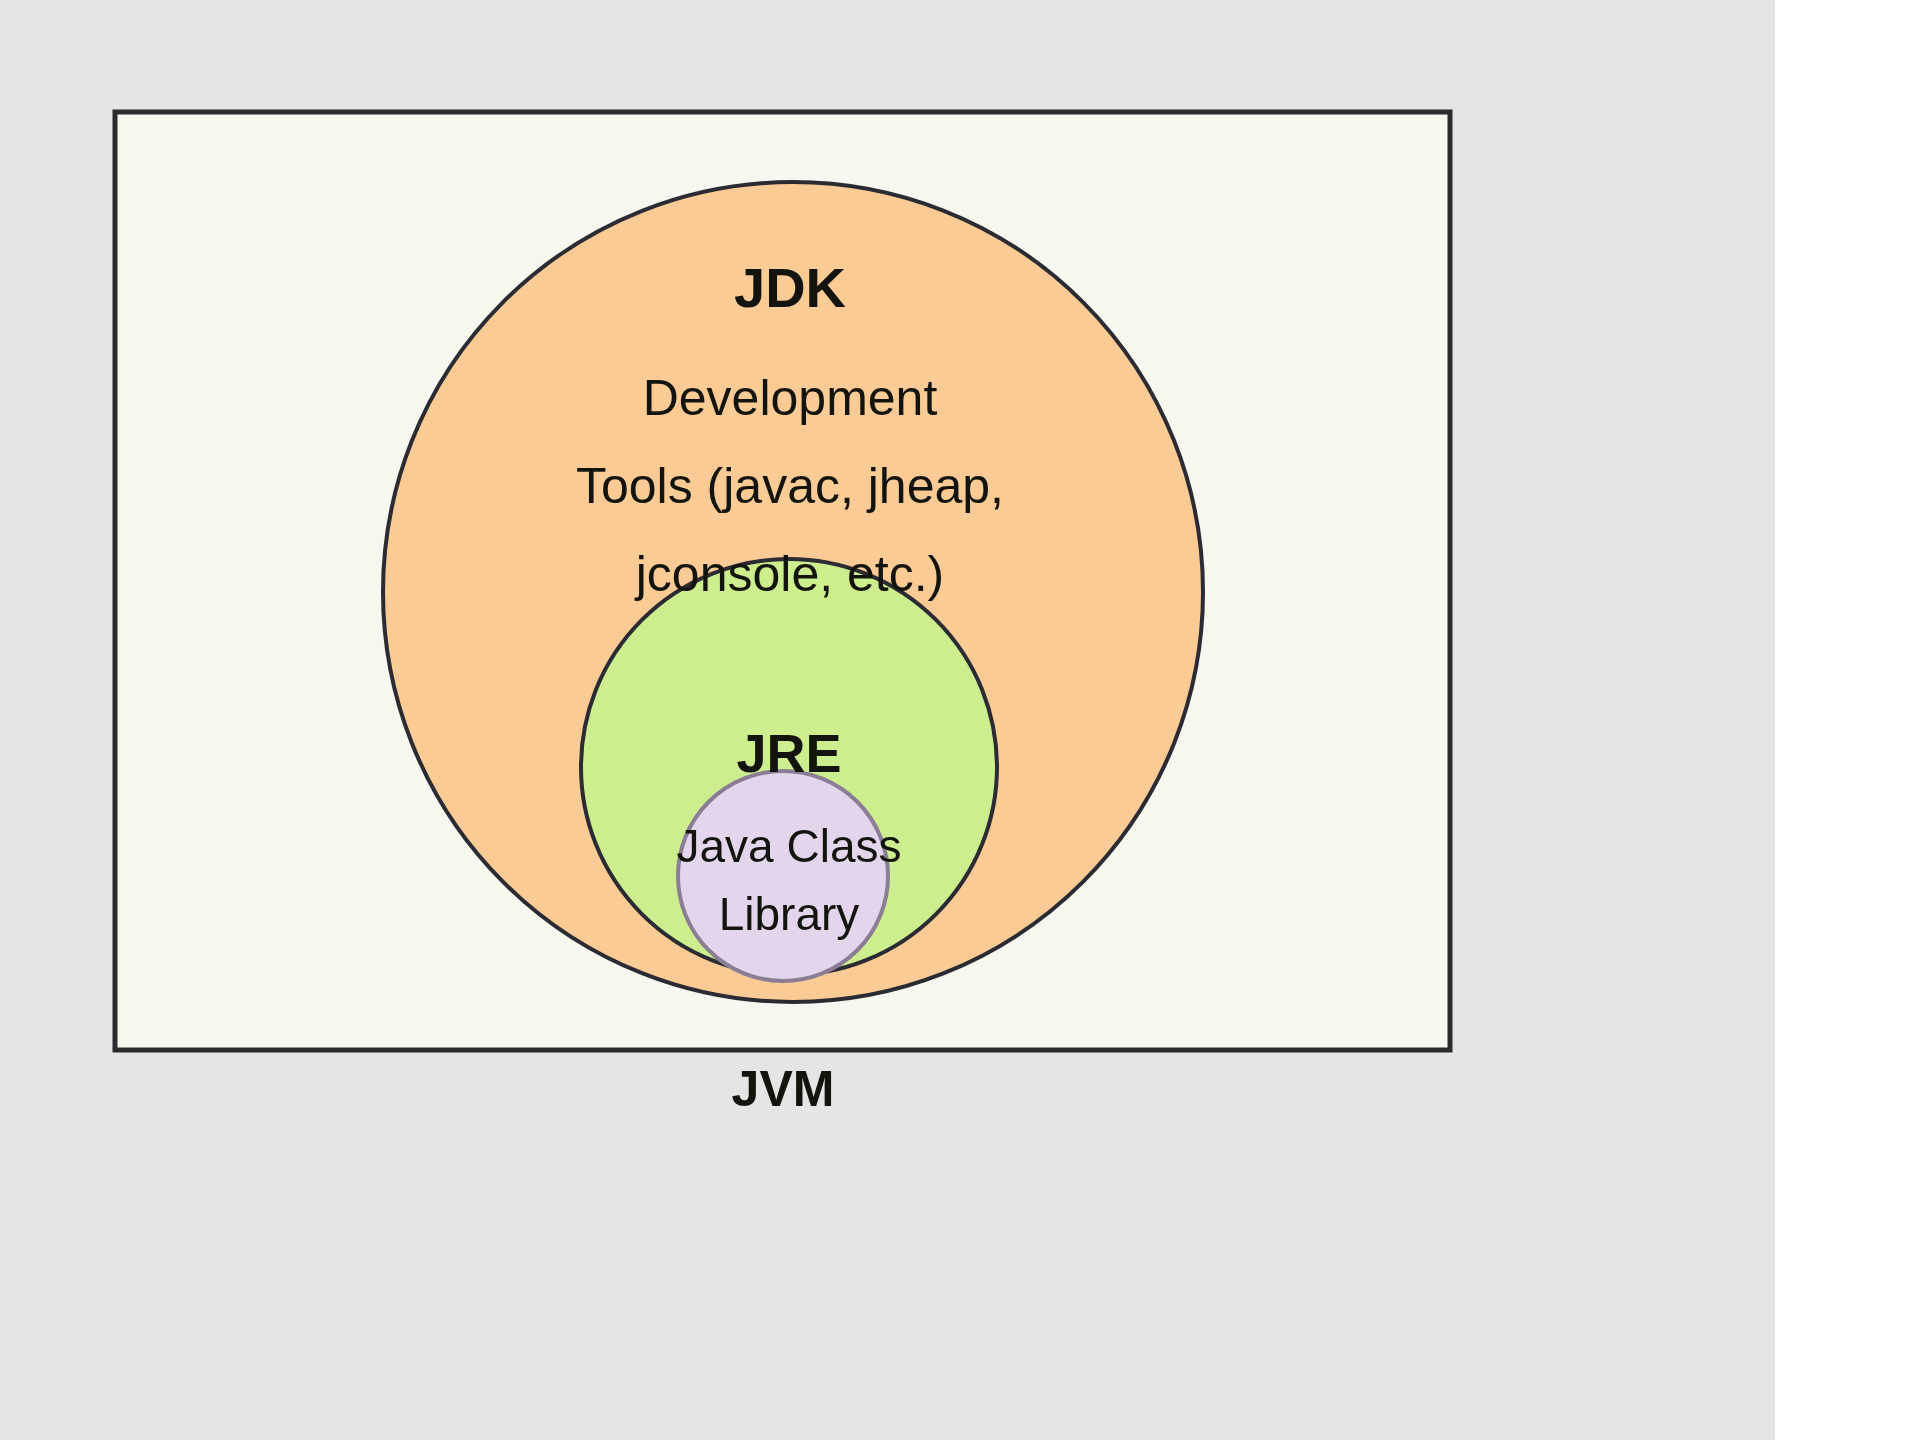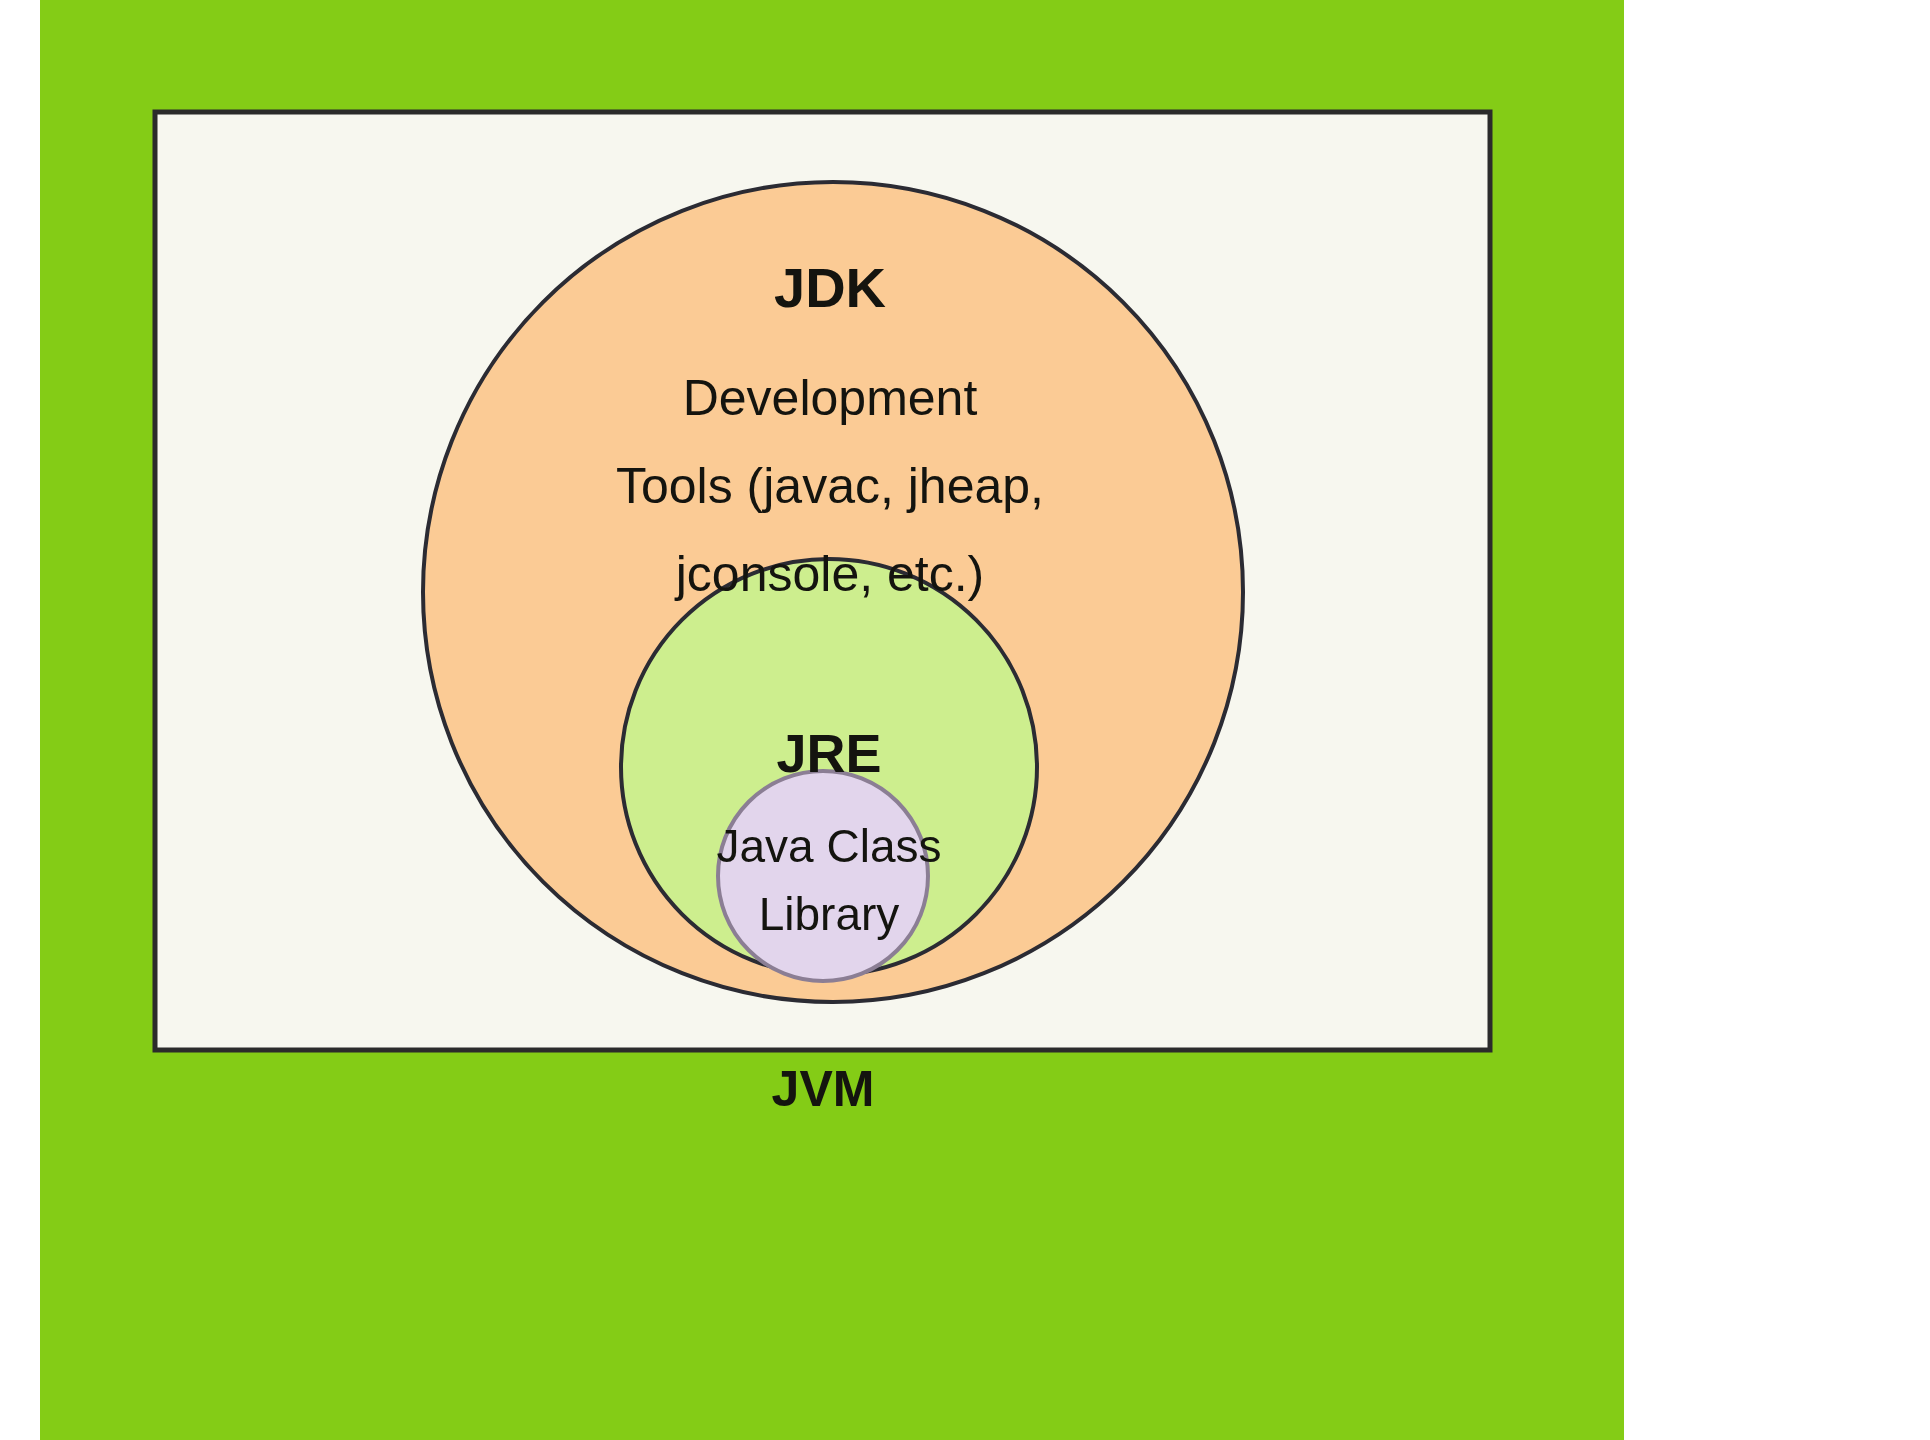--- a/index.html
+++ b/index.html
@@ -8,24 +8,23 @@
     background: #ffffff;
   }
   body {
     width: 1930px;
     height: 1440px;
     font-family: "Liberation Sans", sans-serif;
     overflow: hidden;
   }
   #diagram-root {
     position: relative;
-    width: 1584px;
+    width: 1775px;
     height: 1440px;
-    background: #84cc16;
-    margin-left: 40px;
+    background: #e5e5e5;
   }
   #venn-svg {
     position: absolute;
     top: 0;
     left: 0;
     display: block;
   }
   .panel-rect {
     fill: #f7f7ef;
     stroke: #2b2b2b;

